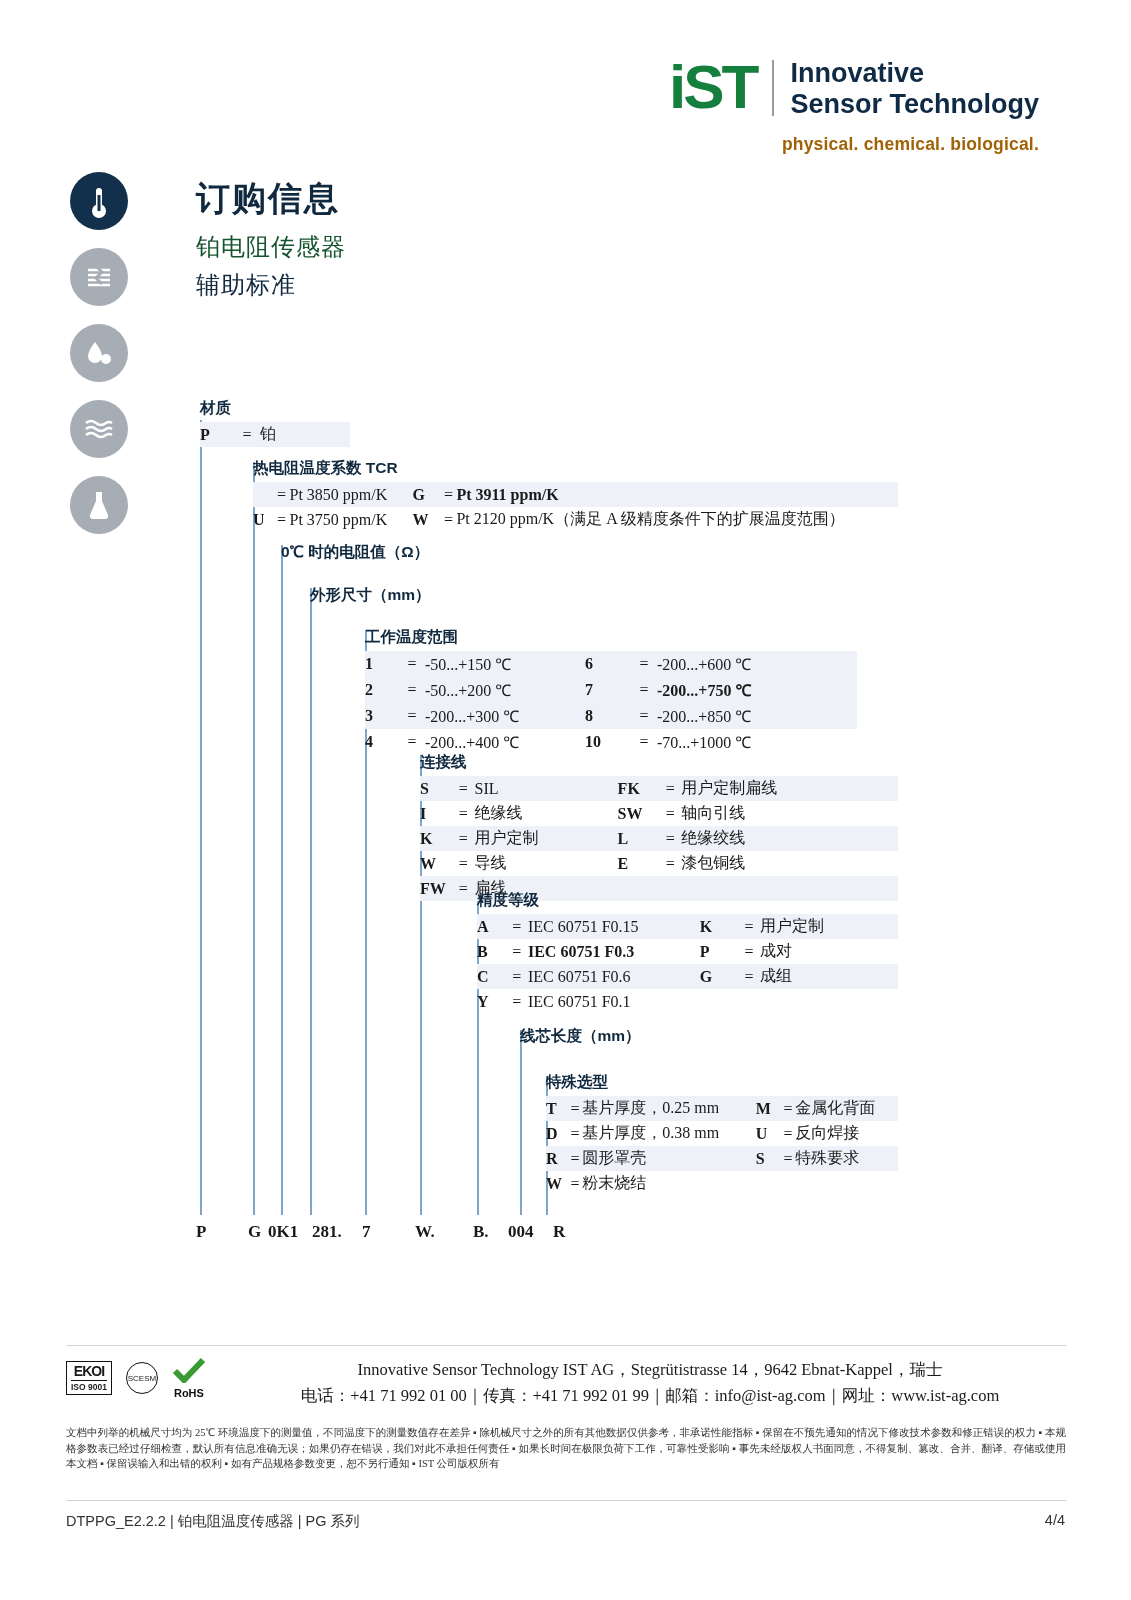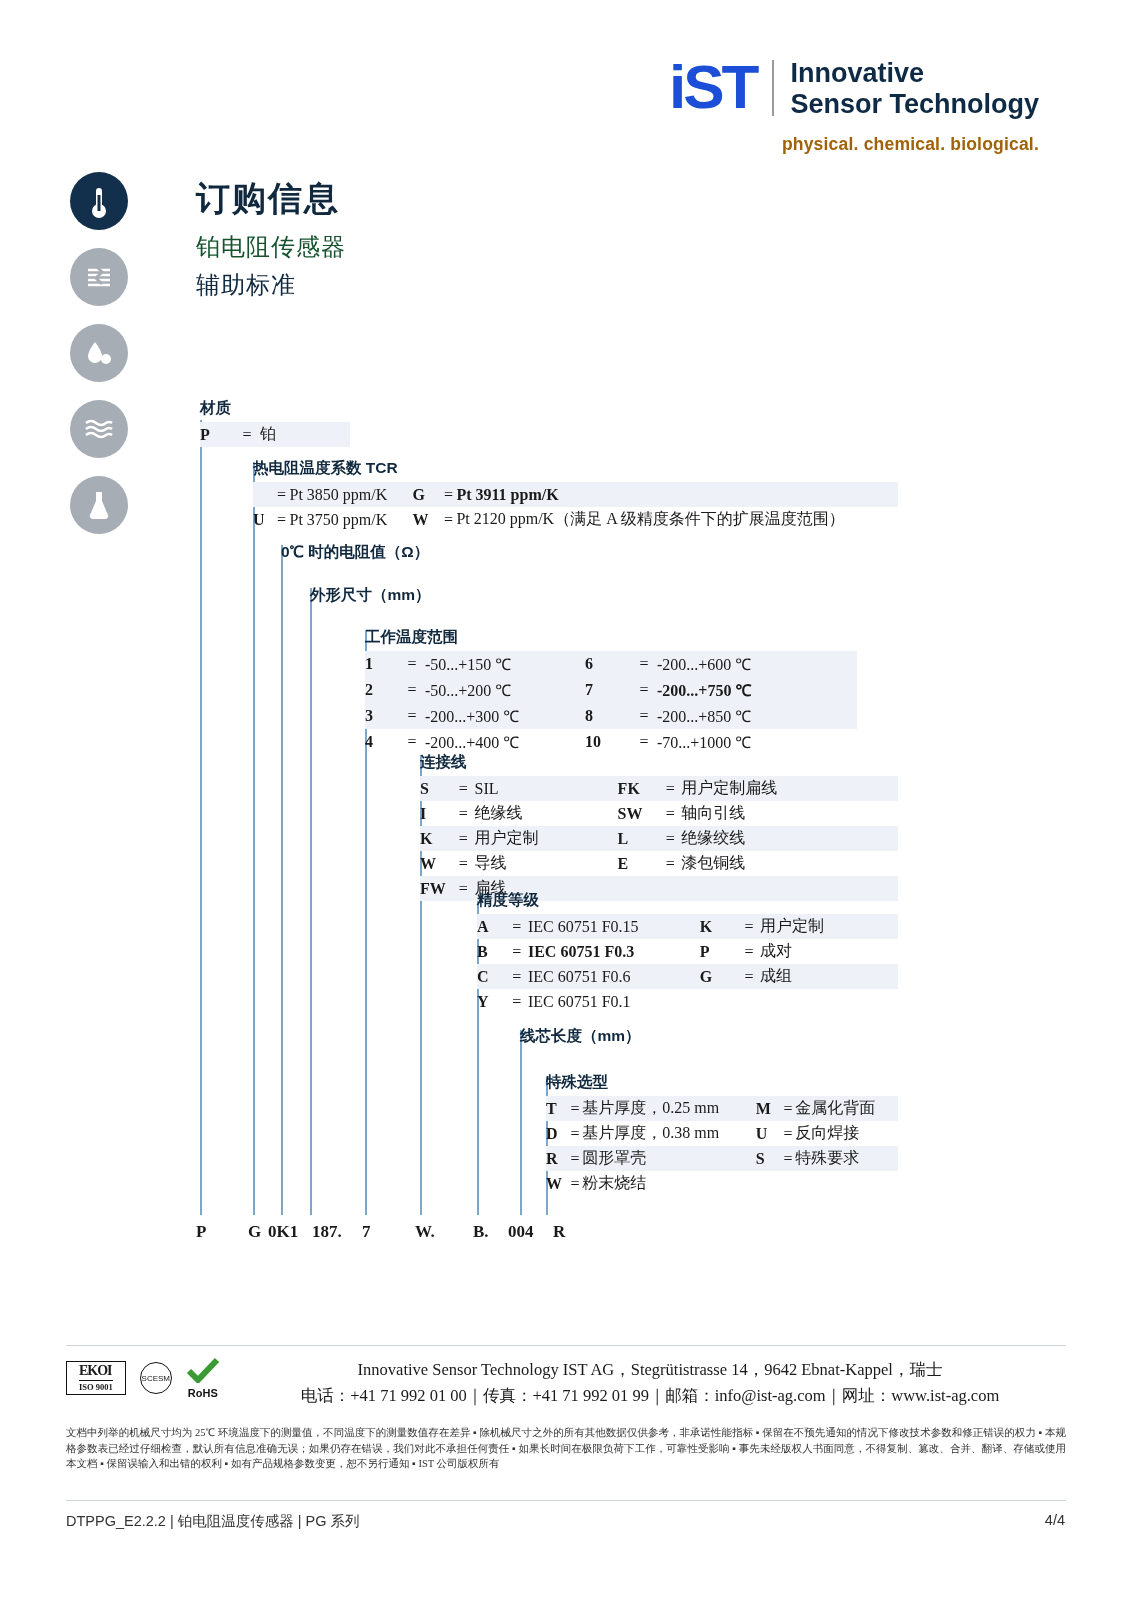--- a/index.html
+++ b/index.html
@@ -11,21 +11,21 @@
     position:relative;
     overflow:hidden;
   }
   .page{position:relative;width:1131px;height:1600px;}
 
   
   .logo-wrap{position:absolute;right:92px;top:58px;text-align:left;}
   .logo-row{display:flex;align-items:flex-start;}
   .logo-ist{
     font-family:"Liberation Sans", sans-serif;
-    font-size:62px;font-weight:bold;color:#1d4ed8;letter-spacing:-3px;
+    font-size:62px;font-weight:bold;color:#15803d;letter-spacing:-3px;
     line-height:58px;
   }
   .logo-divider{width:2px;background:#9a9a9a;height:56px;margin:2px 16px 0 16px;}
   .logo-txt{
     font-family:"Liberation Sans", sans-serif;
     font-size:27px;font-weight:bold;color:#0f2a44;line-height:31px;
   }
   .logo-tag{
     font-family:"Liberation Sans", sans-serif;
     font-size:17.5px;color:#a16207;margin-top:14px;text-align:right;letter-spacing:.2px;font-weight:bold;
@@ -76,22 +76,22 @@
   .codeline{
     position:absolute;left:0;top:1222px;width:1131px;
     font-family:"Liberation Serif", serif;font-size:17px;font-weight:bold;color:#1a1a1a;
   }
   .codeline span{position:absolute;}
 
   
   .foot-rule{position:absolute;left:66px;top:1345px;width:1000px;height:1px;background:#cfd4d9;}
   .cert{position:absolute;left:66px;top:1357px;display:flex;align-items:center;gap:14px;}
   .cert-box{
-    border:1.6px solid #111;padding:2px 12px;
-    font-family:Liberation Serif, serif;line-height:1;
+    border:1.6px solid #111;padding:2px 4px;text-align:center;
+    font-family:Liberation Sans, sans-serif;line-height:1;
   }
   .cert-top{font-size:14px;font-weight:bold;letter-spacing:-1px;}
   .cert-bot{font-size:8.5px;font-weight:bold;border-top:1.4px solid #111;margin-top:2px;padding-top:2px;}
   .cert-circle{
     width:30px;height:30px;border-radius:50%;border:1.6px solid #111;
     display:flex;align-items:center;justify-content:center;font-size:8px;
     font-family:"Liberation Sans", sans-serif;
   }
   .rohs{font-family:"Liberation Sans", sans-serif;font-size:11px;font-weight:bold;color:#111;text-align:center;}
 
@@ -391,21 +391,21 @@
         </tr>
       </tbody>
         </table>
     </div>
   </div>
 
   <div class="codeline">
     <span style="left:196px;">P</span>
     <span style="left:248px;">G</span>
     <span style="left:268px;">0K1</span>
-    <span style="left:312px;">187.</span>
+    <span style="left:312px;">281.</span>
     <span style="left:362px;">7</span>
     <span style="left:415px;">W.</span>
     <span style="left:473px;">B.</span>
     <span style="left:508px;">004</span>
     <span style="left:553px;">R</span>
   </div>
 
   <div class="foot-rule"></div>
 
   <div class="cert">

